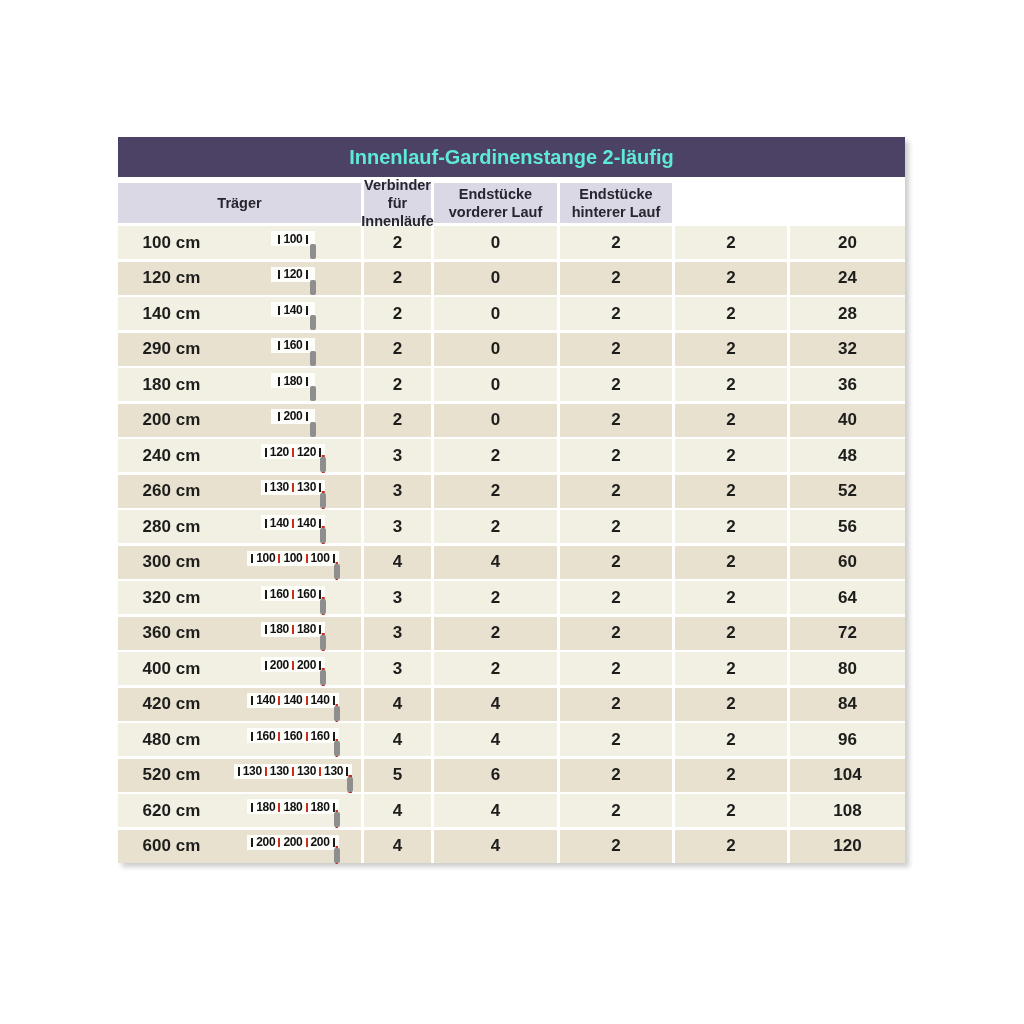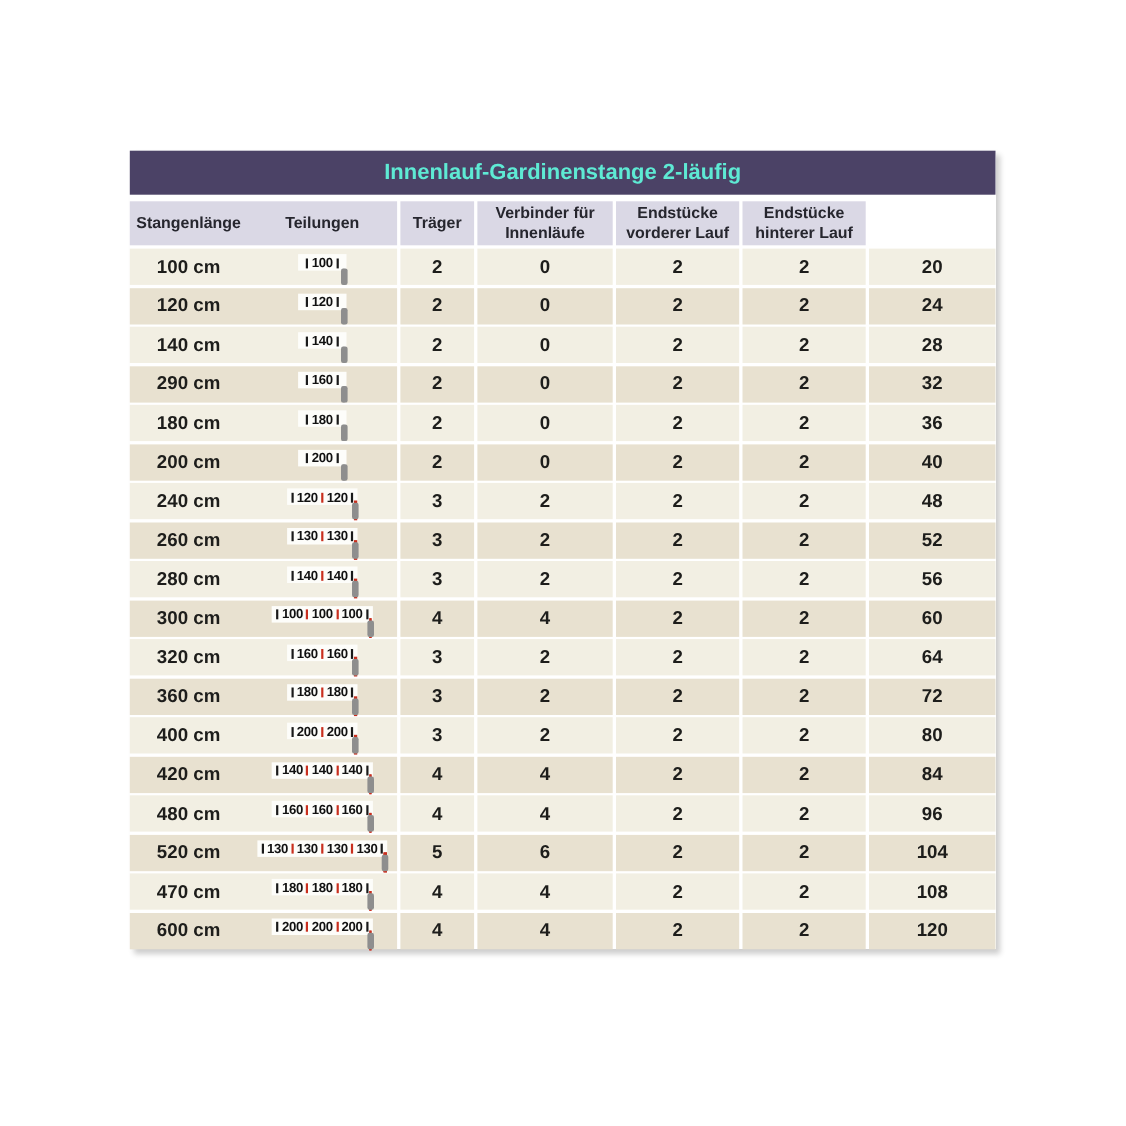--- a/index.html
+++ b/index.html
@@ -56,24 +56,20 @@
 </head>
 <body>
 
 <div class="table-wrap">
   <div class="title-bar">Innenlauf-Gardinenstange 2-läufig</div>
 
   <div class="group-row grid">
   </div>
 
   <div class="colhead-row grid">
-    <div class="colhead combined">
-      <span class="half">Stangenlänge</span>
-      <span class="half2">Teilungen</span>
-    </div>
     <div class="colhead">Träger</div>
     <div class="colhead">Verbinder für
 Innenläufe</div>
     <div class="colhead">Endstücke
 vorderer Lauf</div>
     <div class="colhead">Endstücke
 hinterer Lauf</div>
   </div>
 
   <div id="rows">
@@ -500,21 +496,21 @@
           </div>
         </div>
         <div class="cell num">5</div>
         <div class="cell num">6</div>
         <div class="cell num">2</div>
         <div class="cell num">2</div>
         <div class="cell num">104</div>
       </div>
       <div class="row grid light">
         <div class="cell combined">
-          <div class="len">470 cm</div>
+          <div class="len">620 cm</div>
           <div class="diawrap">
             <div class="dia">
               <div class="dia-nums">
                 <span class="tick"></span>
                 <span class="dia-num">180</span>
                 <span class="rtick"></span>
                 <span class="dia-num">180</span>
                 <span class="rtick"></span>
                 <span class="dia-num">180</span>
                 <span class="tick"></span>

